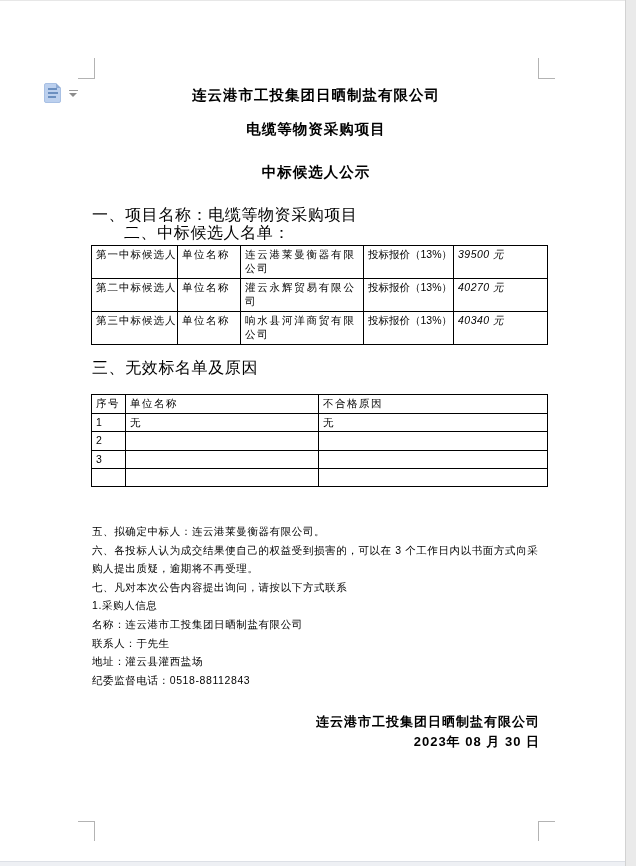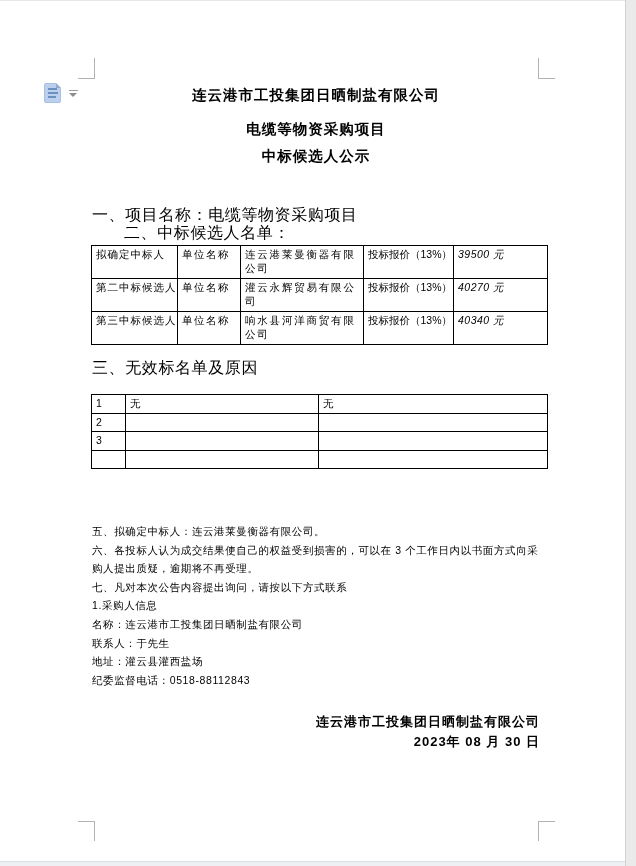--- a/index.html
+++ b/index.html
@@ -31,21 +31,21 @@
   .paste-icon .fold { position:absolute; top:-1px; right:-1px; width:0; height:0;
                       border-top:5px solid #ffffff; border-left:5px solid #8fabd4; }
   .dd-wrap { position:absolute; left:27px; top:8px; width:9px; height:8px; }
   .dd-bar  { position:absolute; left:0; top:0; width:9px; height:1px; background:#9a9a9a; }
   .dd-tri  { position:absolute; left:0; top:3px; width:0; height:0;
              border-left:4.5px solid transparent; border-right:4.5px solid transparent;
              border-top:4px solid #8c8c8c; }
   
   .doc-title { position:absolute; left:94px; width:444px; text-align:center;
                font-weight:bold; font-size:14.5px; line-height:16px; letter-spacing:1px; }
-  .t1 { top:87px; }  .t2 { top:121px; }  .t3 { top:148px; }
+  .t1 { top:87px; }  .t2 { top:121px; }  .t3 { top:164px; }
   .line { position:absolute; left:92px; font-size:16px; line-height:13px; letter-spacing:0.6px; }
   .sec1 { top:208px; }  .sec2 { top:226px;margin-left:32px; }  .sec3 { top:361px; }
   
   table { position:absolute; left:91px; border-collapse:collapse; table-layout:fixed; background:#fff; }
   td { border:1px solid #000; vertical-align:top; font-size:10.5px; line-height:13.5px;
        padding:2px 4px; overflow:hidden; }
   .tbl-candidates { top:245px; width:456px; }
   .tbl-candidates tr { height:33px; }
   .cell-rank  { letter-spacing:1px;   white-space:nowrap; }
   .cell-field { letter-spacing:1.5px; white-space:nowrap; }
@@ -104,21 +104,21 @@
   <table class="tbl-candidates">
     <colgroup>
       <col style="width:86px">
         <col style="width:63px">
         <col style="width:123px">
       <col style="width:90px">
         <col style="width:94px">
     </colgroup>
     <tbody>
         <tr>
-      <td class="cell-rank">拟确定中标人</td>
+      <td class="cell-rank">第一中标候选人</td>
       <td class="cell-field">单位名称</td>
       <td class="cell-company">连云港莱曼衡器有限公司</td>
       <td class="cell-price-label">投标报价（13%）</td>
       <td class="cell-price">39500 元</td>
     </tr>
     <tr>
       <td class="cell-rank">第二中标候选人</td>
       <td class="cell-field">单位名称</td>
       <td class="cell-company">灌云永辉贸易有限公司</td>
       <td class="cell-price-label">投标报价（13%）</td>
@@ -136,20 +136,25 @@
 
   <div class="line sec3">三、无效标名单及原因</div>
 
   <table class="tbl-invalid">
     <colgroup>
       <col style="width:34px">
         <col style="width:193px">
         <col style="width:229px">
     </colgroup>
     <tbody>
+        <tr class="hdr">
+      <td class="h">序号</td>
+      <td class="h">单位名称</td>
+      <td class="h">不合格原因</td>
+    </tr>
     <tr class="row">
       <td>1</td>
       <td>无</td>
       <td>无</td>
     </tr>
     <tr class="row">
       <td>2</td>
       <td></td>
       <td></td>
     </tr>

